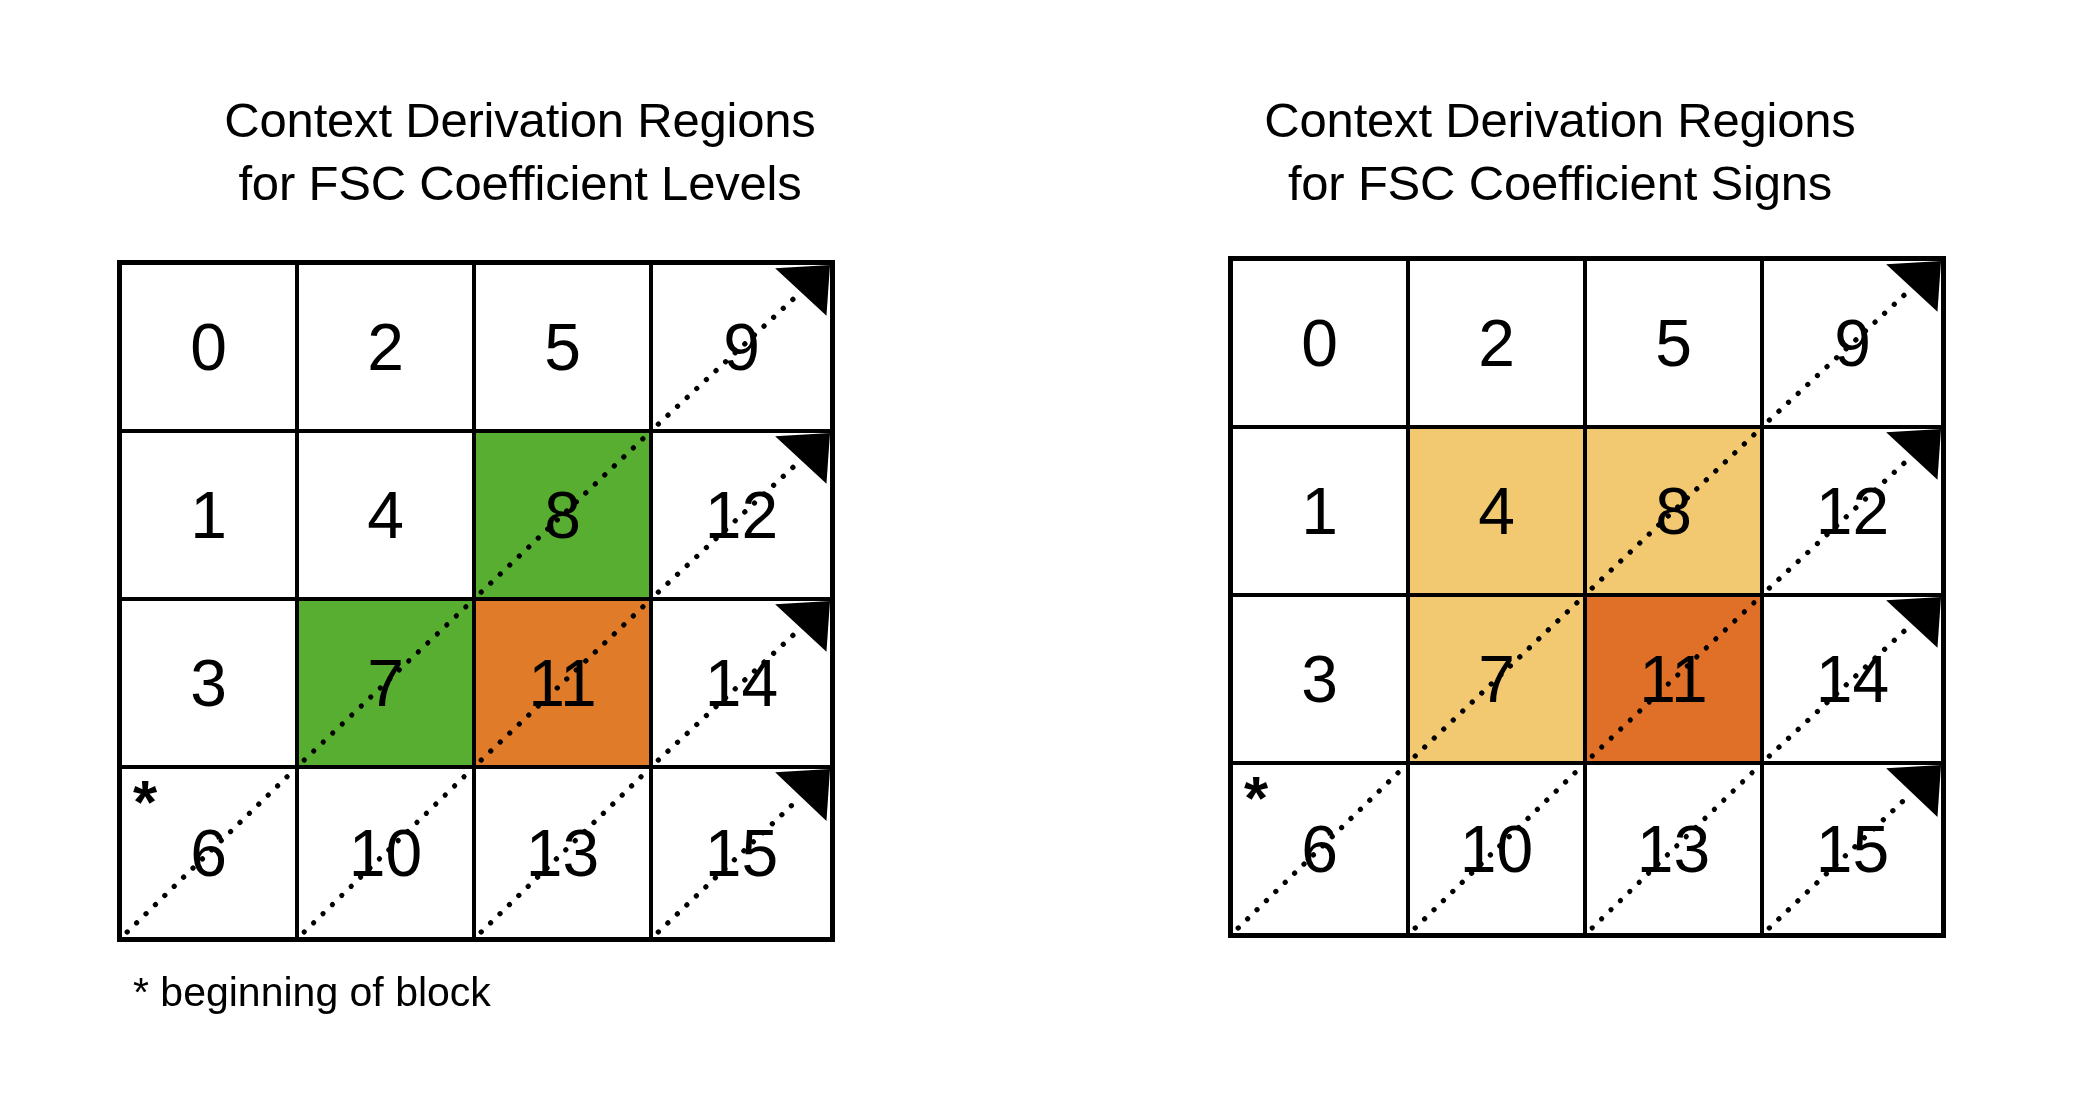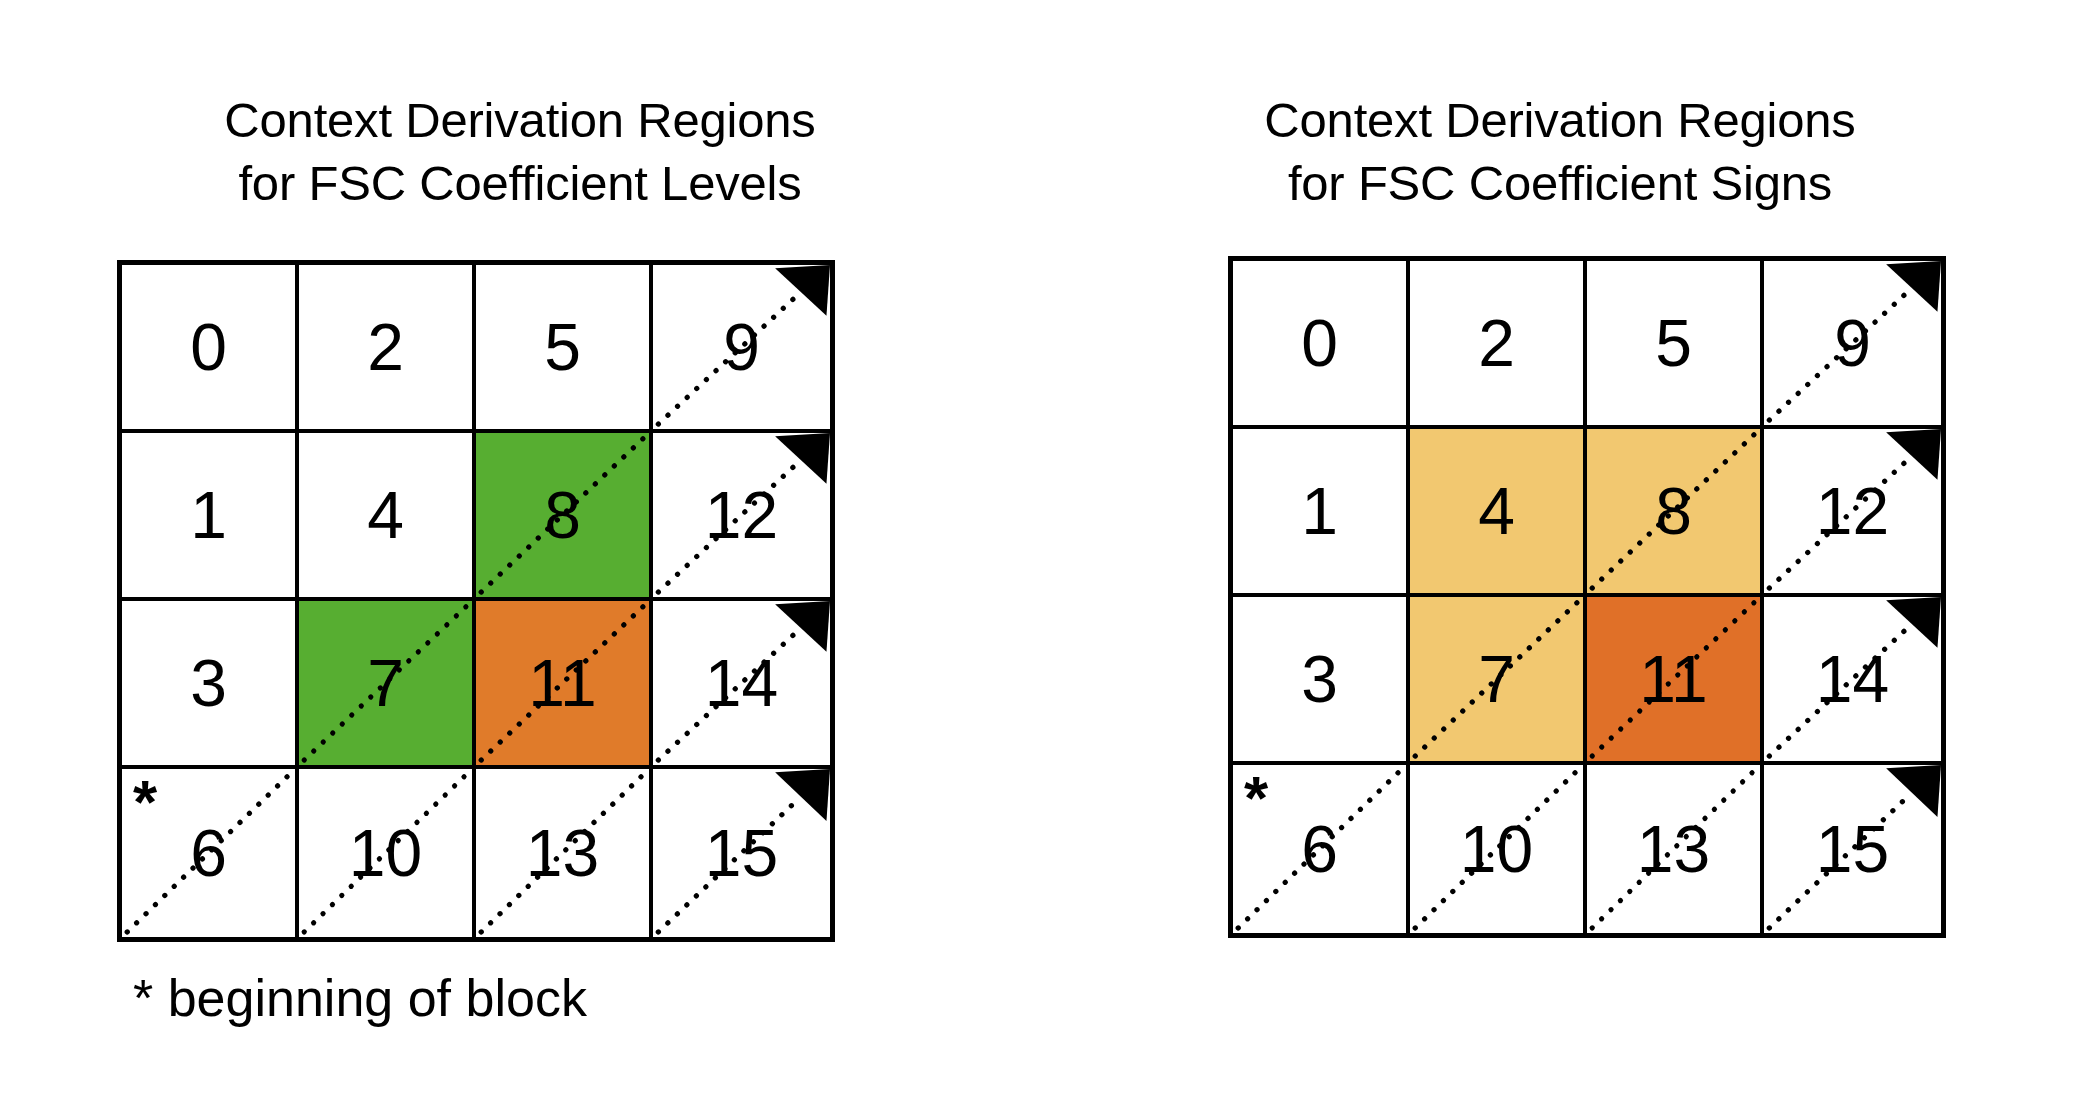--- a/index.html
+++ b/index.html
@@ -120,21 +120,21 @@
     z-index: 2;
     pointer-events: none;
     overflow: visible;
   }
 
   
   .footnote {
     position: absolute;
     left: 133px;
     top: 972px;
-    font-size: 52px;
+    font-size: 41px;
     line-height: 1;
     color: #000;
     white-space: nowrap;
   }
 </style>
 </head>
 <body>
 
 <div class="figure">
 

